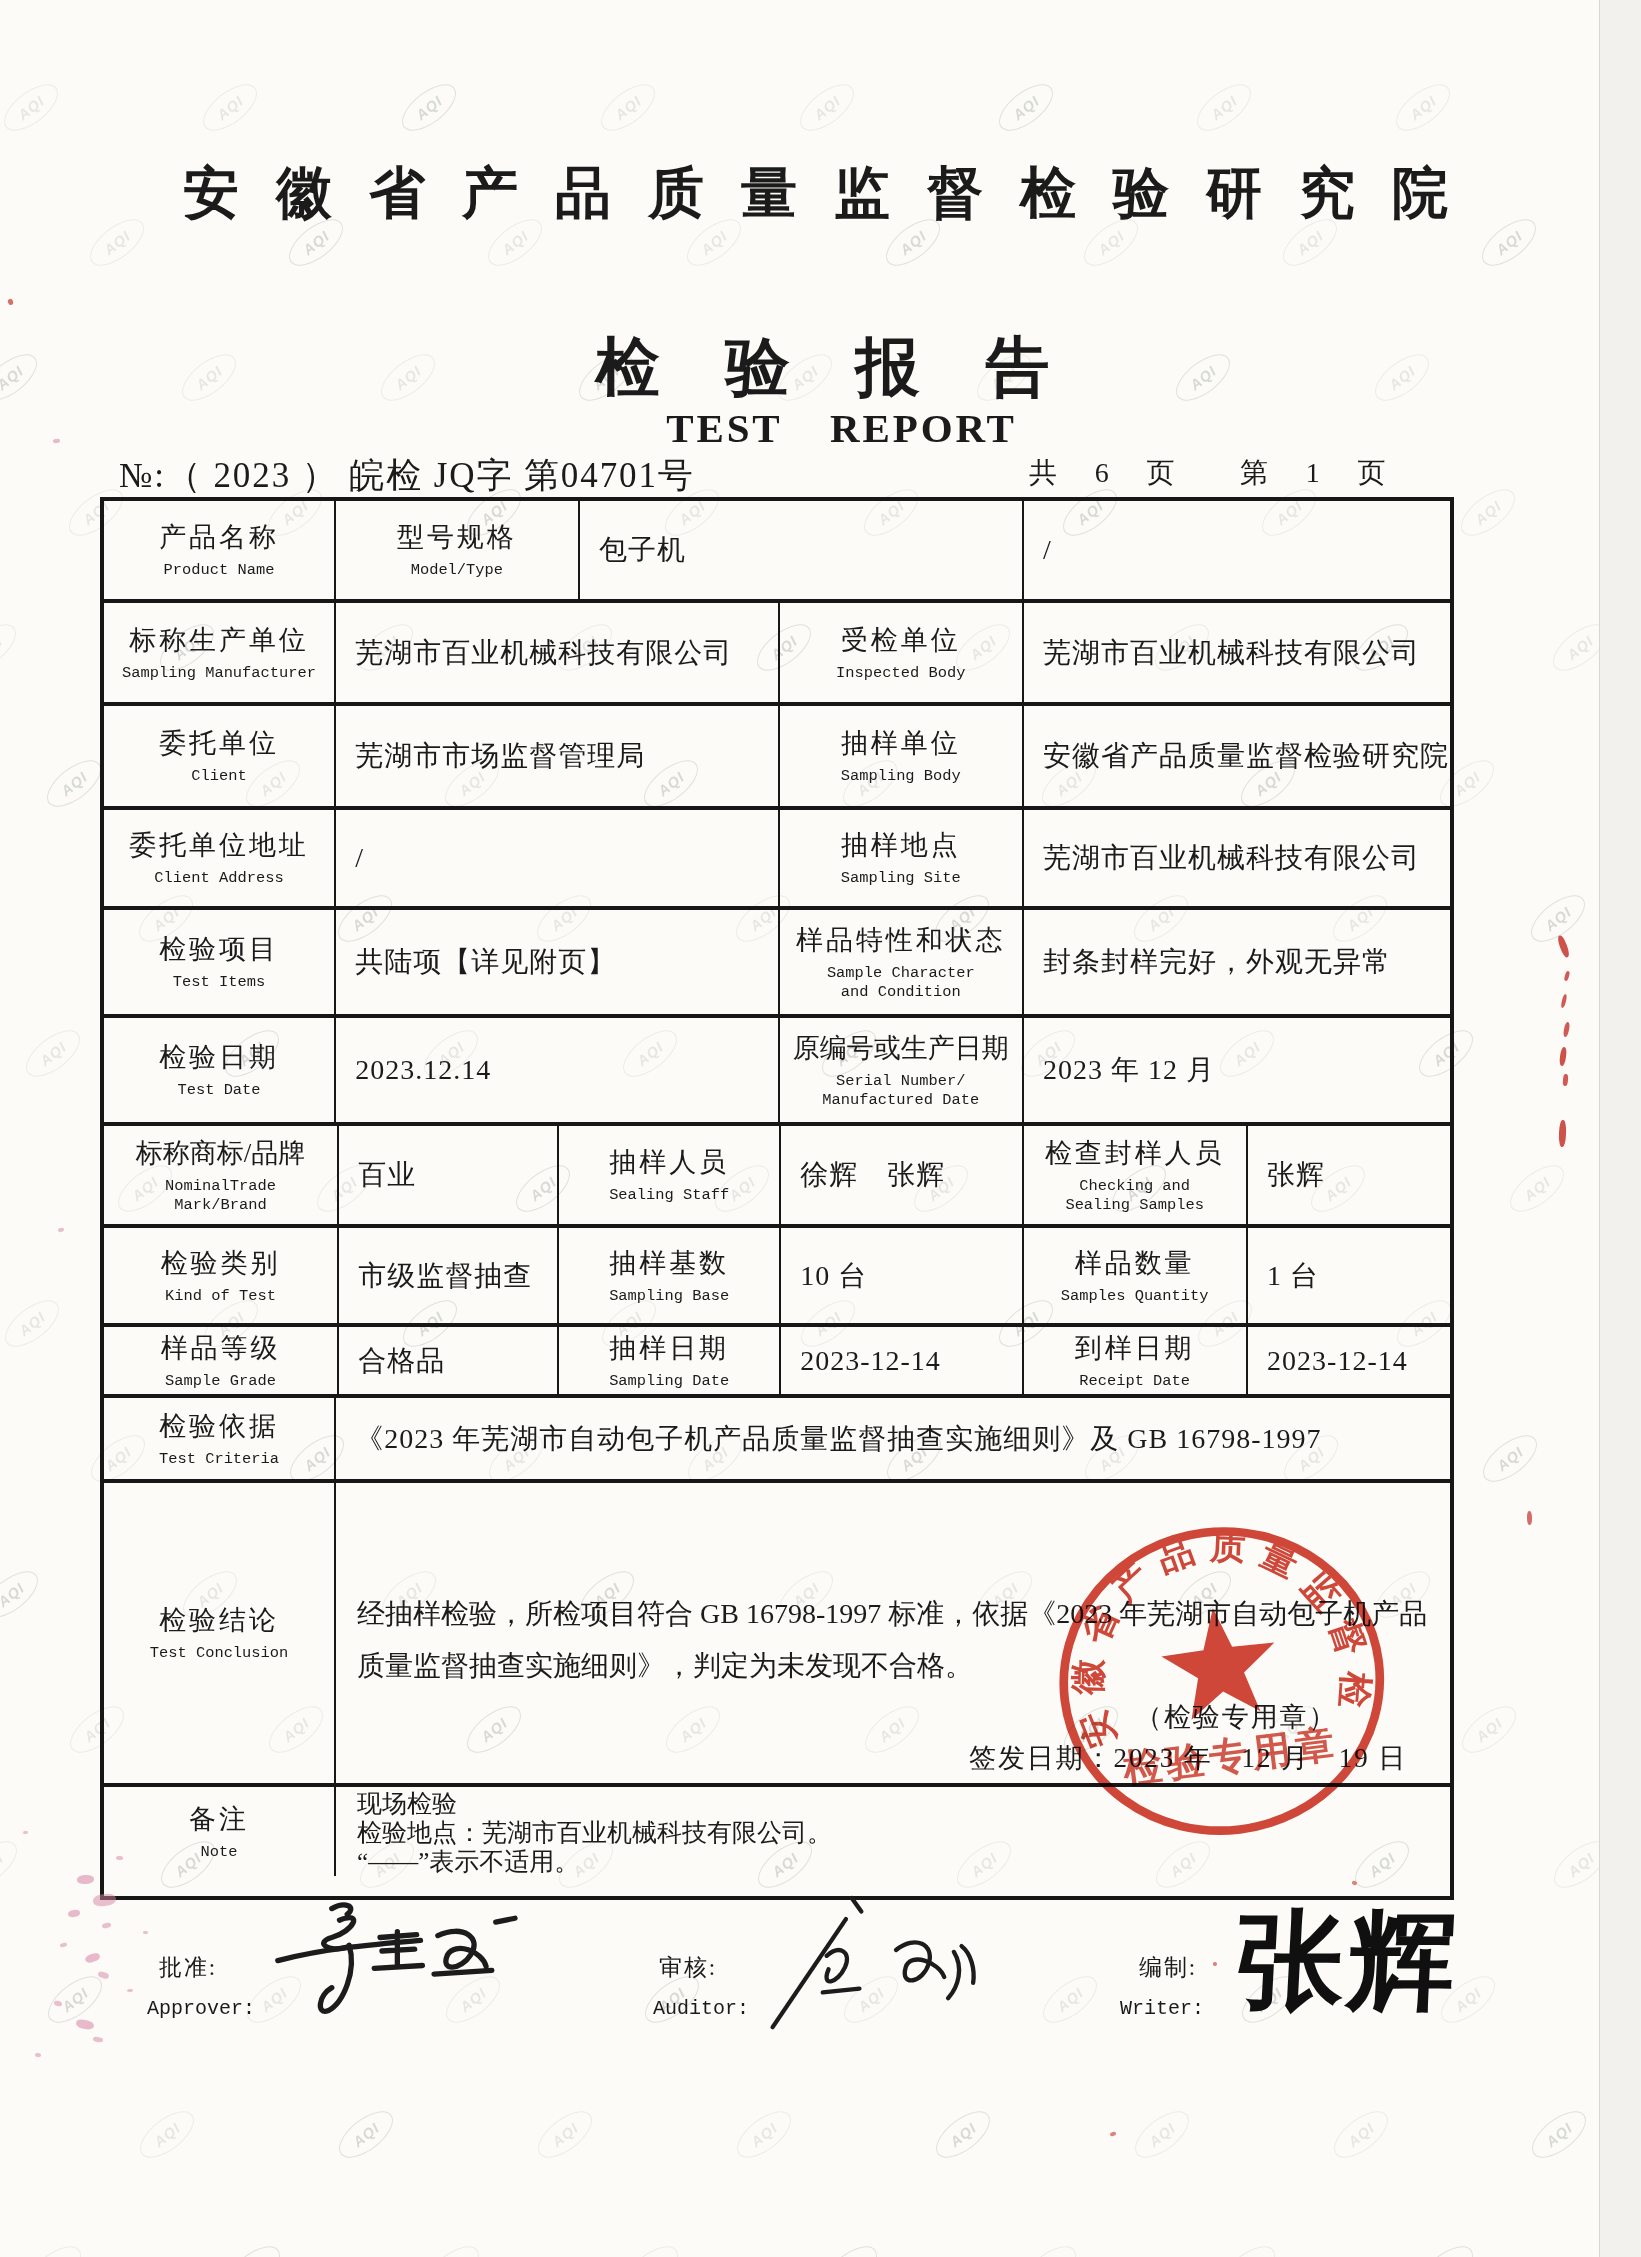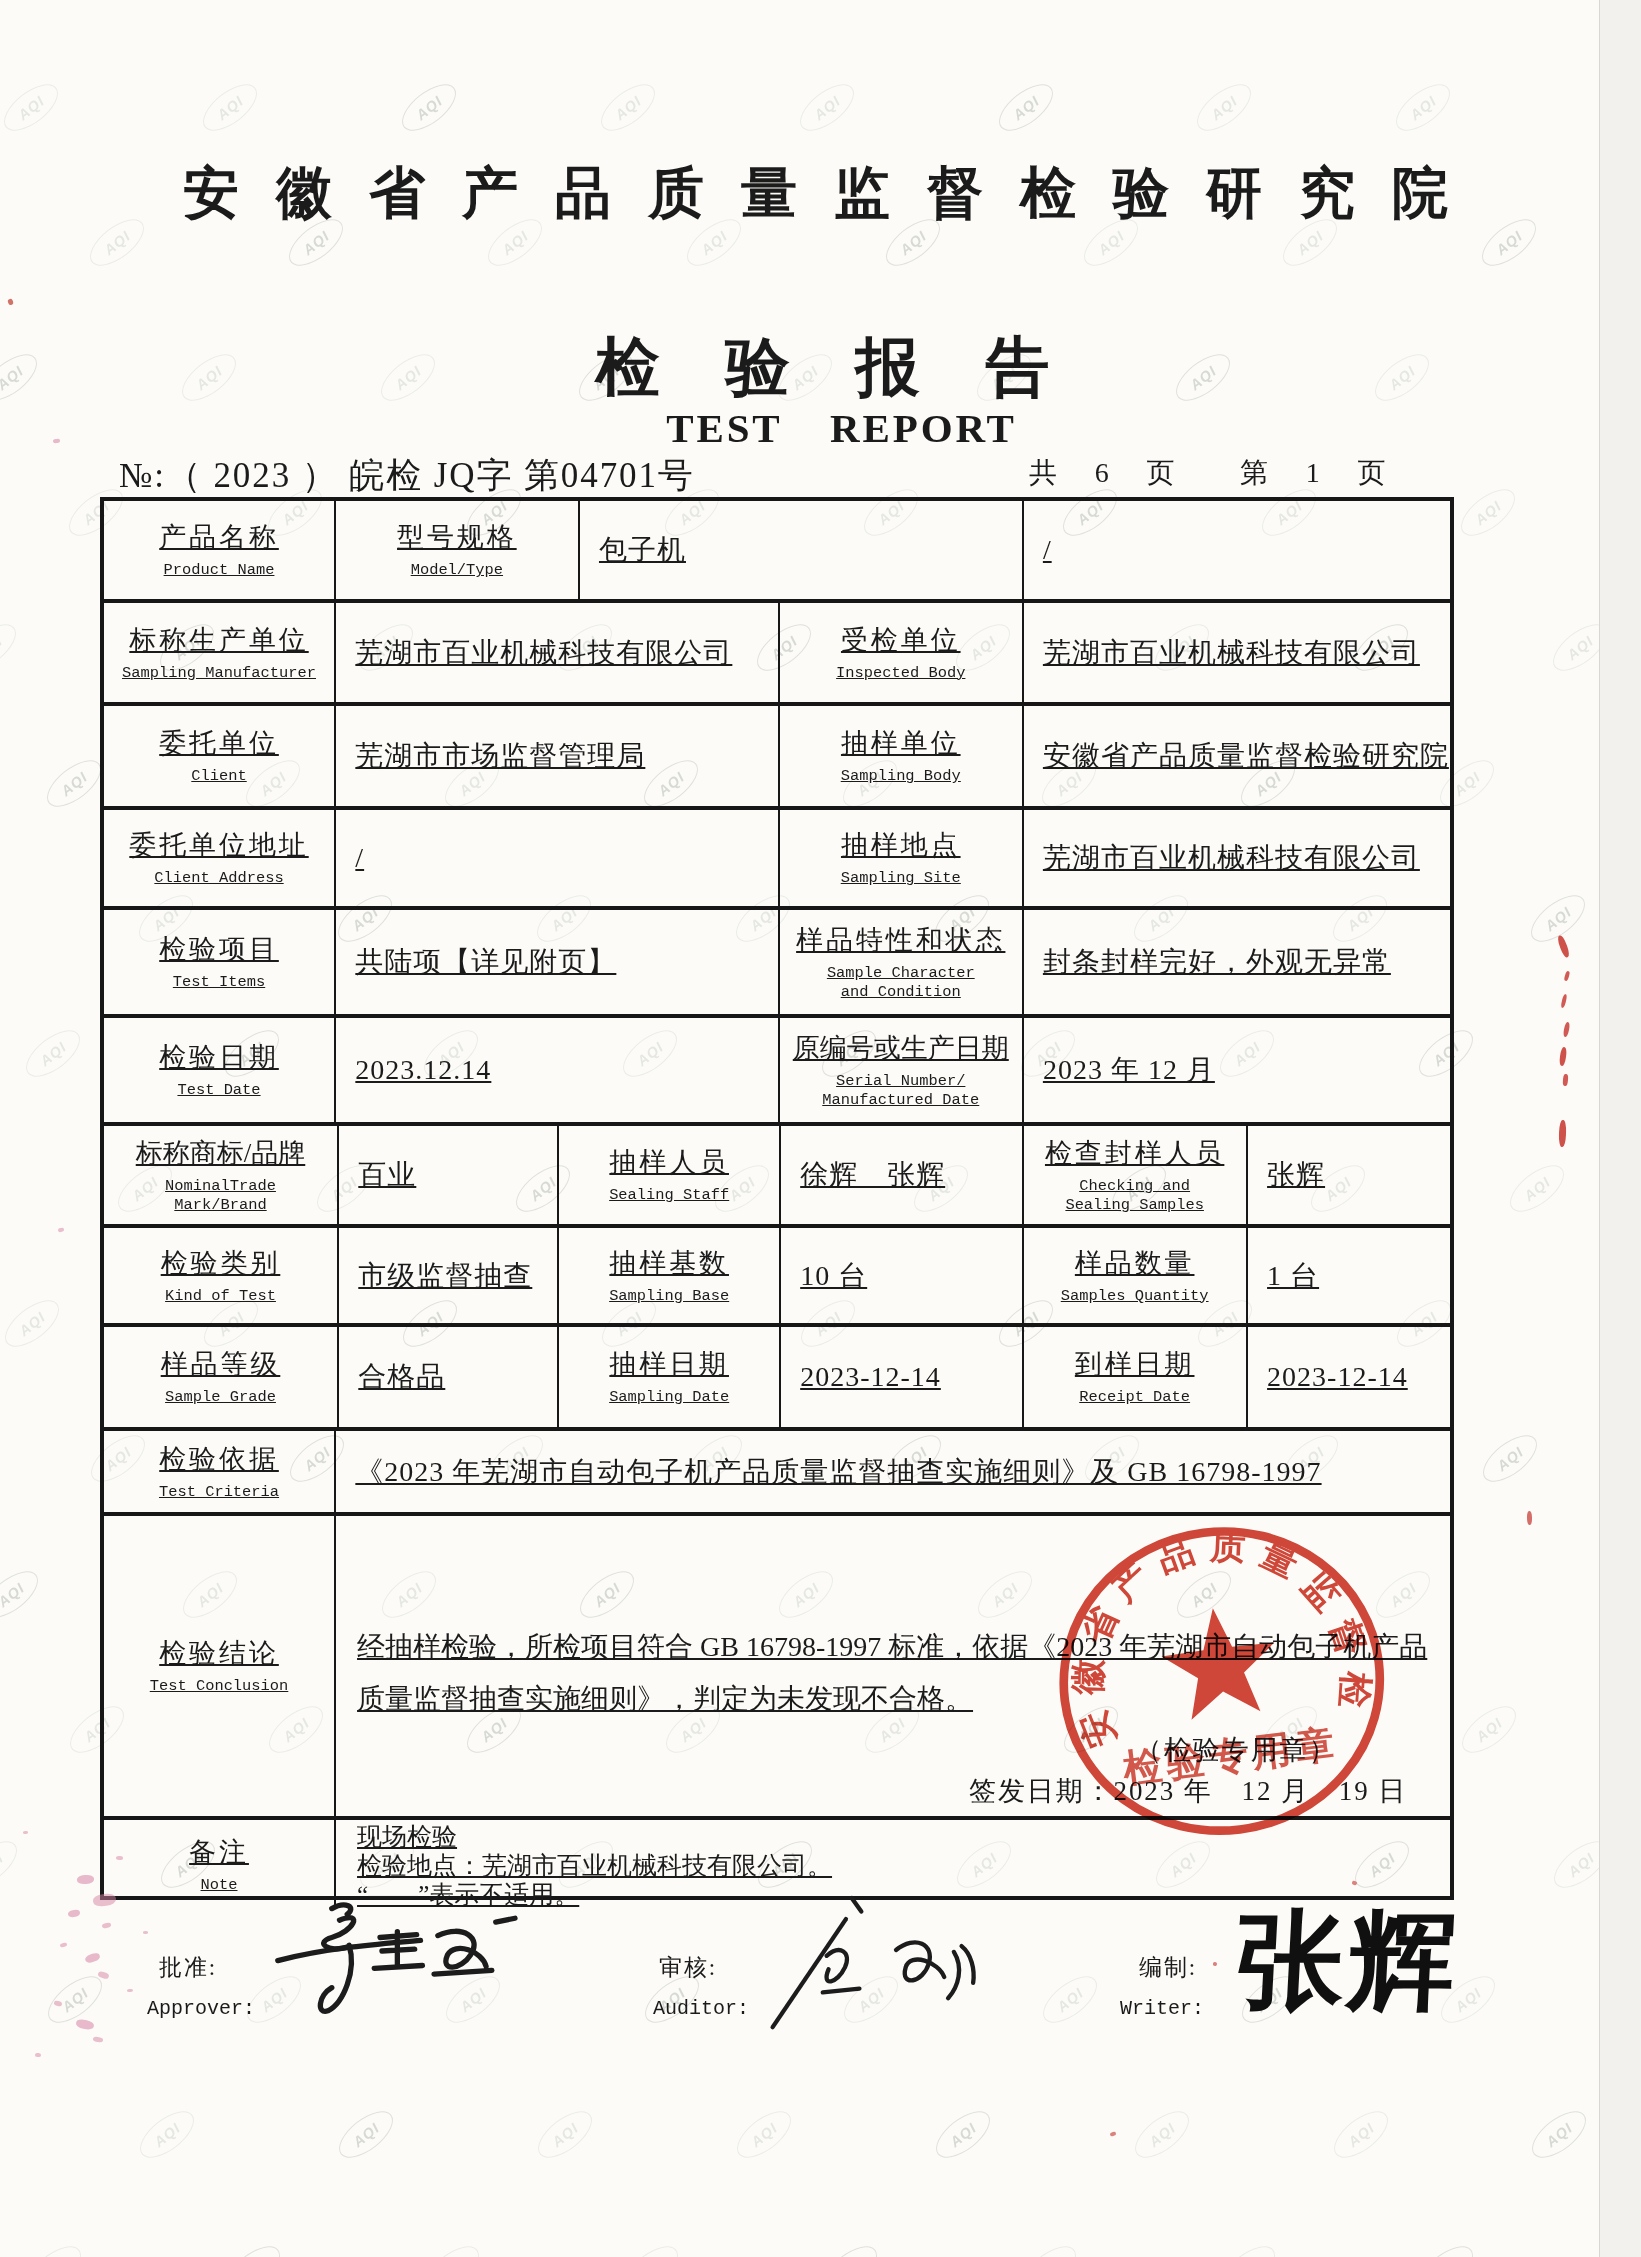--- a/index.html
+++ b/index.html
@@ -20,21 +20,21 @@
   .rpt-cn{top:324px;left:50%;transform:translateX(-50%);margin-left:35px;
           font-size:64px;font-weight:bold;letter-spacing:66px;}
   .rpt-en{top:404px;left:50%;transform:translateX(-50%);margin-left:21px;
           font-size:41px;font-weight:bold;letter-spacing:2.9px;word-spacing:35px;}
   .no-line{top:452px;left:119px;font-size:35px;letter-spacing:1.9px;}
   .pages{top:454px;left:1029px;font-size:28px;display:flex;gap:50px;}
   .pages span{letter-spacing:15.4px;}
   
   .rtable{position:absolute;left:100px;top:497px;width:1354px;height:1403px;
           border:4.8px solid #171717;box-sizing:border-box;z-index:2;background:transparent;}
-  .row{display:flex;border-bottom:4.8px solid #171717;box-sizing:border-box;text-decoration:underline;}
+  .row{display:flex;border-bottom:4.8px solid #171717;box-sizing:border-box;}
   .row:last-child{border-bottom:none;}
   .c{border-right:2.9px solid #171717;box-sizing:border-box;display:flex;flex-direction:column;
      justify-content:center;align-items:center;text-align:center;overflow:visible;}
   .c:last-child{border-right:none;flex:1;}
   .cn{font-size:27px;letter-spacing:2.9px;white-space:nowrap;}
   .cn.tight{letter-spacing:0;}
   .en{font:15.4px "Liberation Mono","DejaVu Sans Mono",monospace;white-space:pre-line;
       margin-top:5.8px;line-height:19.3px;}
   .val{align-items:flex-start;padding-left:19.3px;text-align:left;}
   .vt{font-size:28px;letter-spacing:1px;}
@@ -372,21 +372,21 @@
         </div>
       <div class="c" style="width:16.66%">
         <div class="cn">样品数量</div>
         <div class="en">Samples Quantity</div>
       </div>
       <div class="c val">
           <div class="vt">1 台</div>
         </div>
     </div>
 
-    <div class="row" style="height:104px">
+    <div class="row" style="height:71px">
       <div class="c" style="width:17.46%">
         <div class="cn">样品等级</div>
         <div class="en">Sample Grade</div>
       </div>
       <div class="c val" style="width:16.38%">
           <div class="vt">合格品</div>
         </div>
       <div class="c" style="width:16.45%">
         <div class="cn">抽样日期</div>
         <div class="en">Sampling Date</div>

